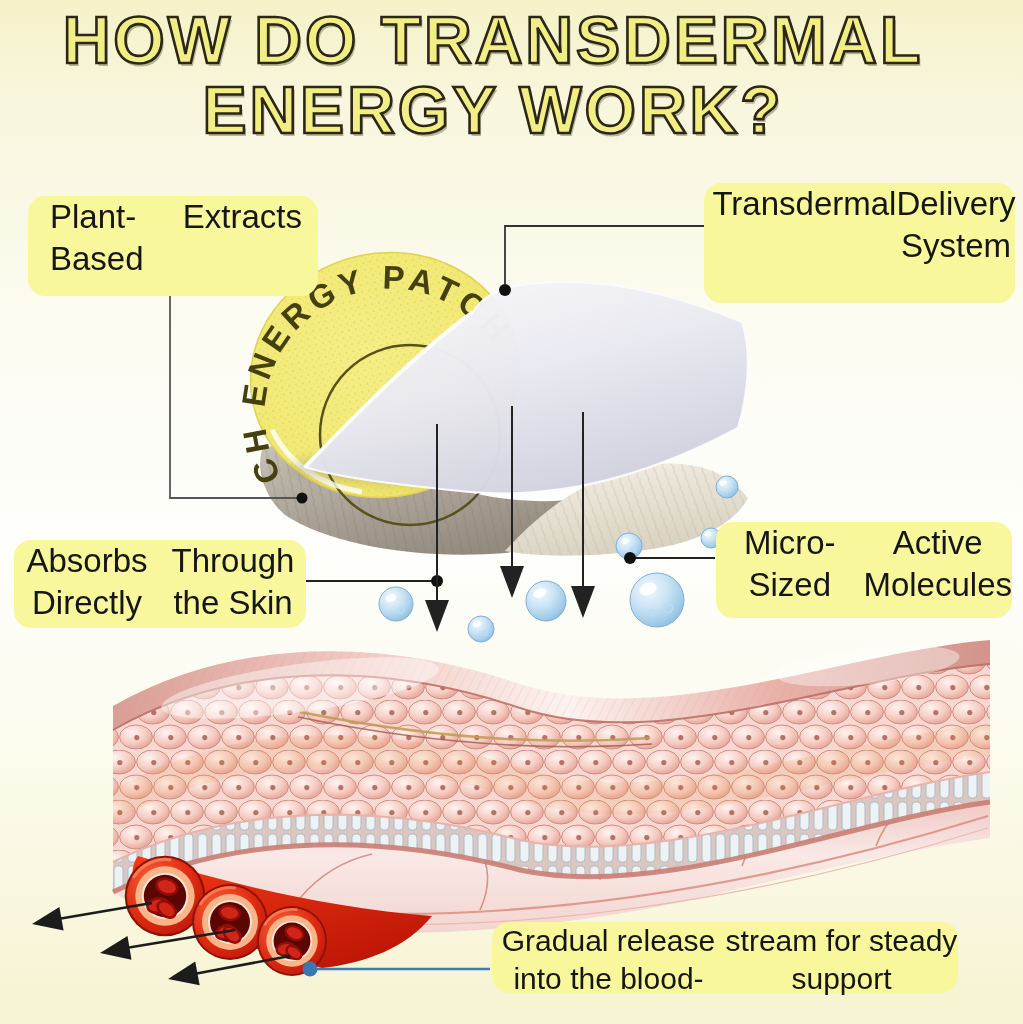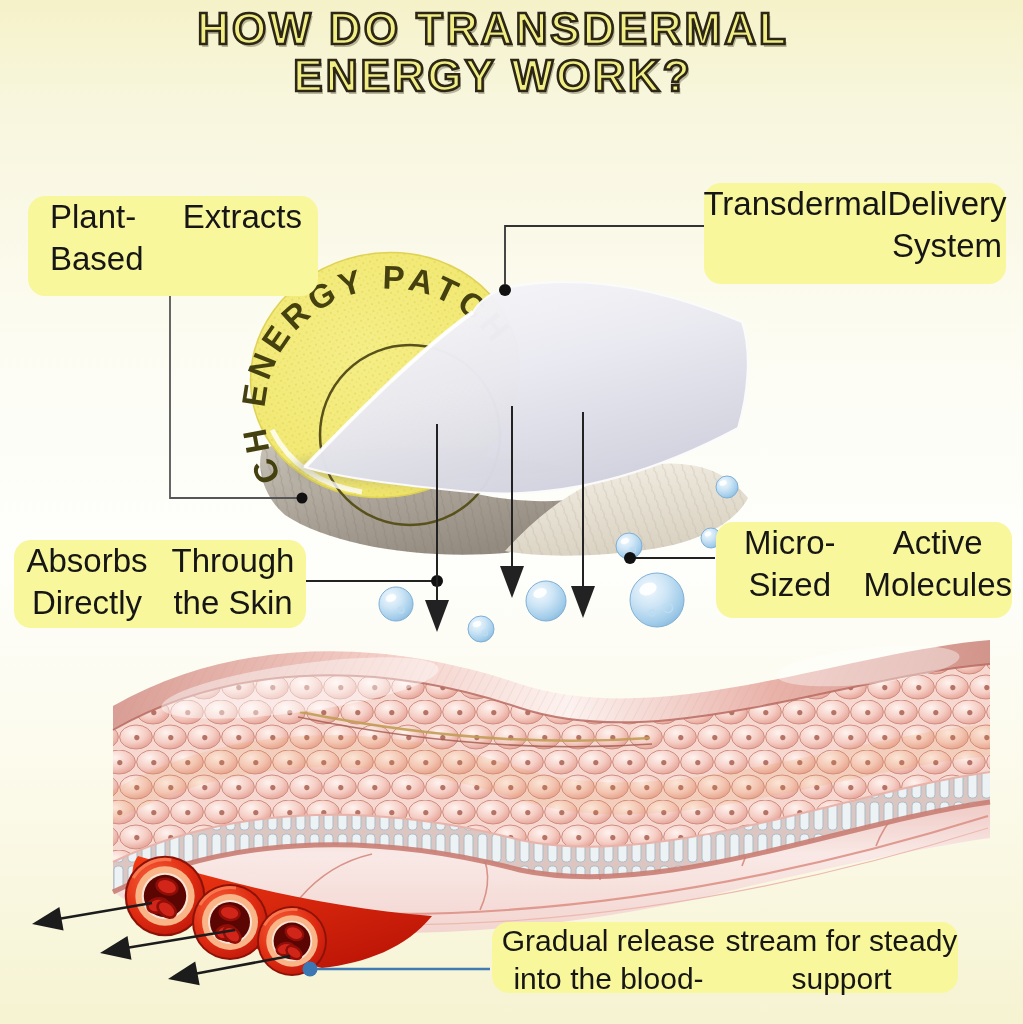--- a/index.html
+++ b/index.html
@@ -4,37 +4,37 @@
 <style>
   html,body{margin:0;padding:0;}
   body{
     width:1023px;height:1024px;overflow:hidden;position:relative;
     font-family:"Liberation Sans","DejaVu Sans",sans-serif;
     background:linear-gradient(180deg,#f5f2c9 0%,#f8f6dd 10%,#fdfdf6 38%,#fefefb 55%,#fbfae9 78%,#f6f3d2 100%);
   }
   .canvas{position:absolute;inset:0;}
   .title{
     position:absolute;top:6px;left:0;width:986px;text-align:center;
-    font-weight:bold;font-size:44px;line-height:1.06;letter-spacing:3px;
+    font-weight:bold;font-size:66px;line-height:1.06;letter-spacing:3px;
     color:var(--title_fill,#f2ee86);
     -webkit-text-stroke:2.6px var(--title_outline,#2c2616);
     text-shadow:2px 3px 0 rgba(40,32,10,.30);
     white-space:nowrap;
   }
   .label{
     position:absolute;background:var(--label_bg,#f9f79c);border-radius:17px;
     color:#161616;font-size:33px;line-height:1.27;
     display:flex;flex-direction:row;justify-content:center;
     text-align:center;
   }
   .label .l1,.label .l2{width:100%;}
   .box-plant{left:28px;top:196px;width:290px;height:100px;}
   .box-plant .l1{text-align:left;padding-left:22px;}
   .box-plant .l2{text-align:right;padding-right:16px;}
-  .box-delivery{left:704px;top:183px;width:302px;height:101px;}
+  .box-delivery{left:704px;top:183px;width:302px;height:120px;padding-left:9px;}
   .box-absorbs{left:14px;top:540px;width:292px;height:88px;}
   .box-micro{left:716px;top:522px;width:296px;height:96px;}
   .box-gradual{left:492px;top:922px;width:466px;height:71px;font-size:30px;}
   svg.art{position:absolute;left:0;top:0;}
   .patch-arc-text{
     font-family:"Liberation Sans","DejaVu Sans",sans-serif;
     font-size:33px;font-weight:bold;letter-spacing:5px;fill:#45400f;
   }
 </style>
 </head>

